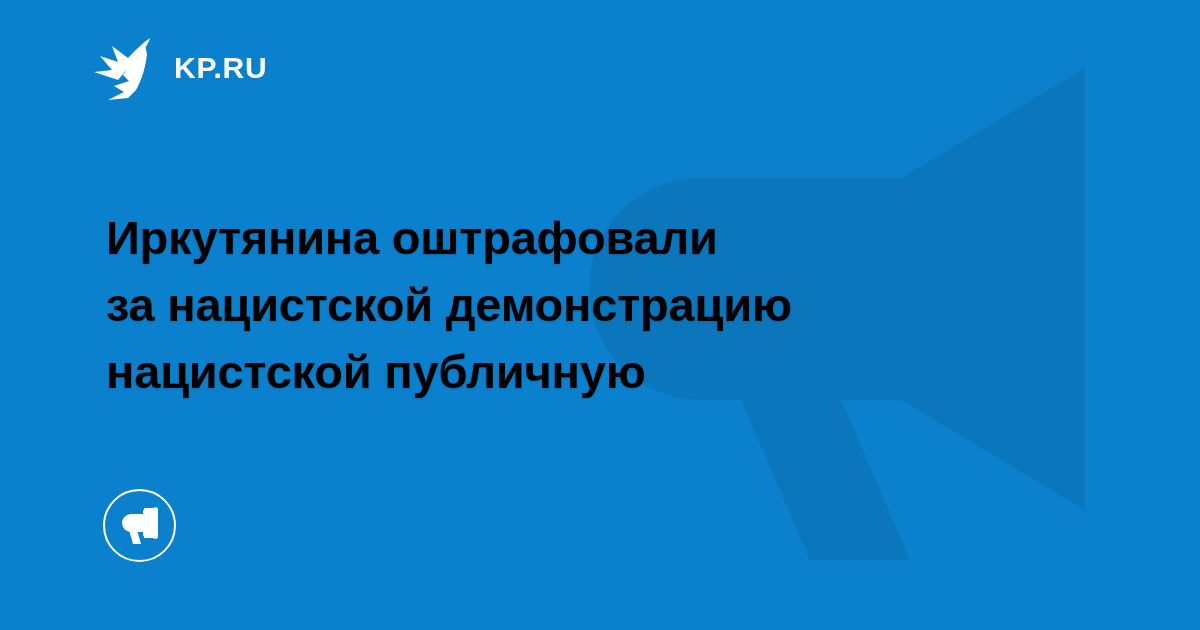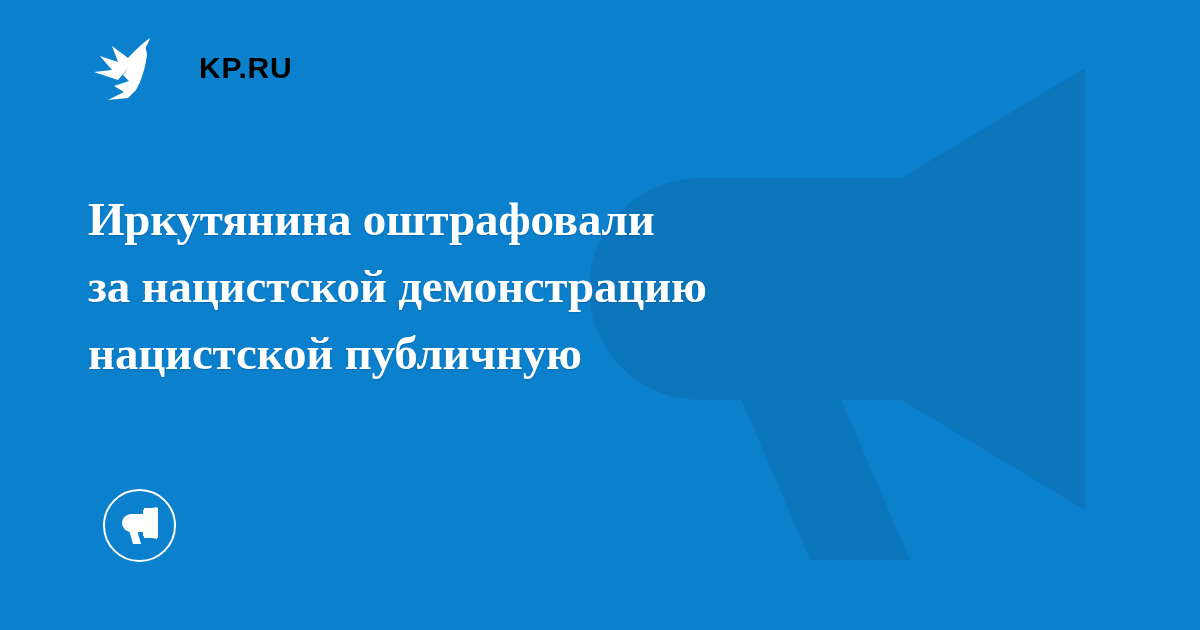--- a/index.html
+++ b/index.html
@@ -36,44 +36,43 @@
     align-items: center;
     height: 72px;
   }
   #brand-mark {
     width: 78px;
     height: 72px;
     display: block;
     flex: 0 0 auto;
   }
   #brand-name {
-    margin-left: 33px;
-    color: #000000;
+    margin-left: 8px;
+    color: #ffffff;
     font-size: 30px;
     font-weight: bold;
     letter-spacing: 0.8px;
     line-height: 1;
     white-space: nowrap;
     text-align: right;
   }
 
   
   #headline {
     position: absolute;
     left: 88px;
     top: 186px;
     width: 900px;
-    margin: 0;
-    color: #ffffff;
+    margin: 18px;
+    color: #000000;
     font-size: 47px;
     font-weight: bold;
     line-height: 67px;
     letter-spacing: -0.2px;
     text-shadow: 0 1px 2px rgba(0, 58, 99, 0.28);
-    font-family: Liberation Serif, serif;
   }
   #headline .hl-line {
     display: block;
     white-space: nowrap;
   }
 
   
   #badge {
     position: absolute;
     left: 103px;

